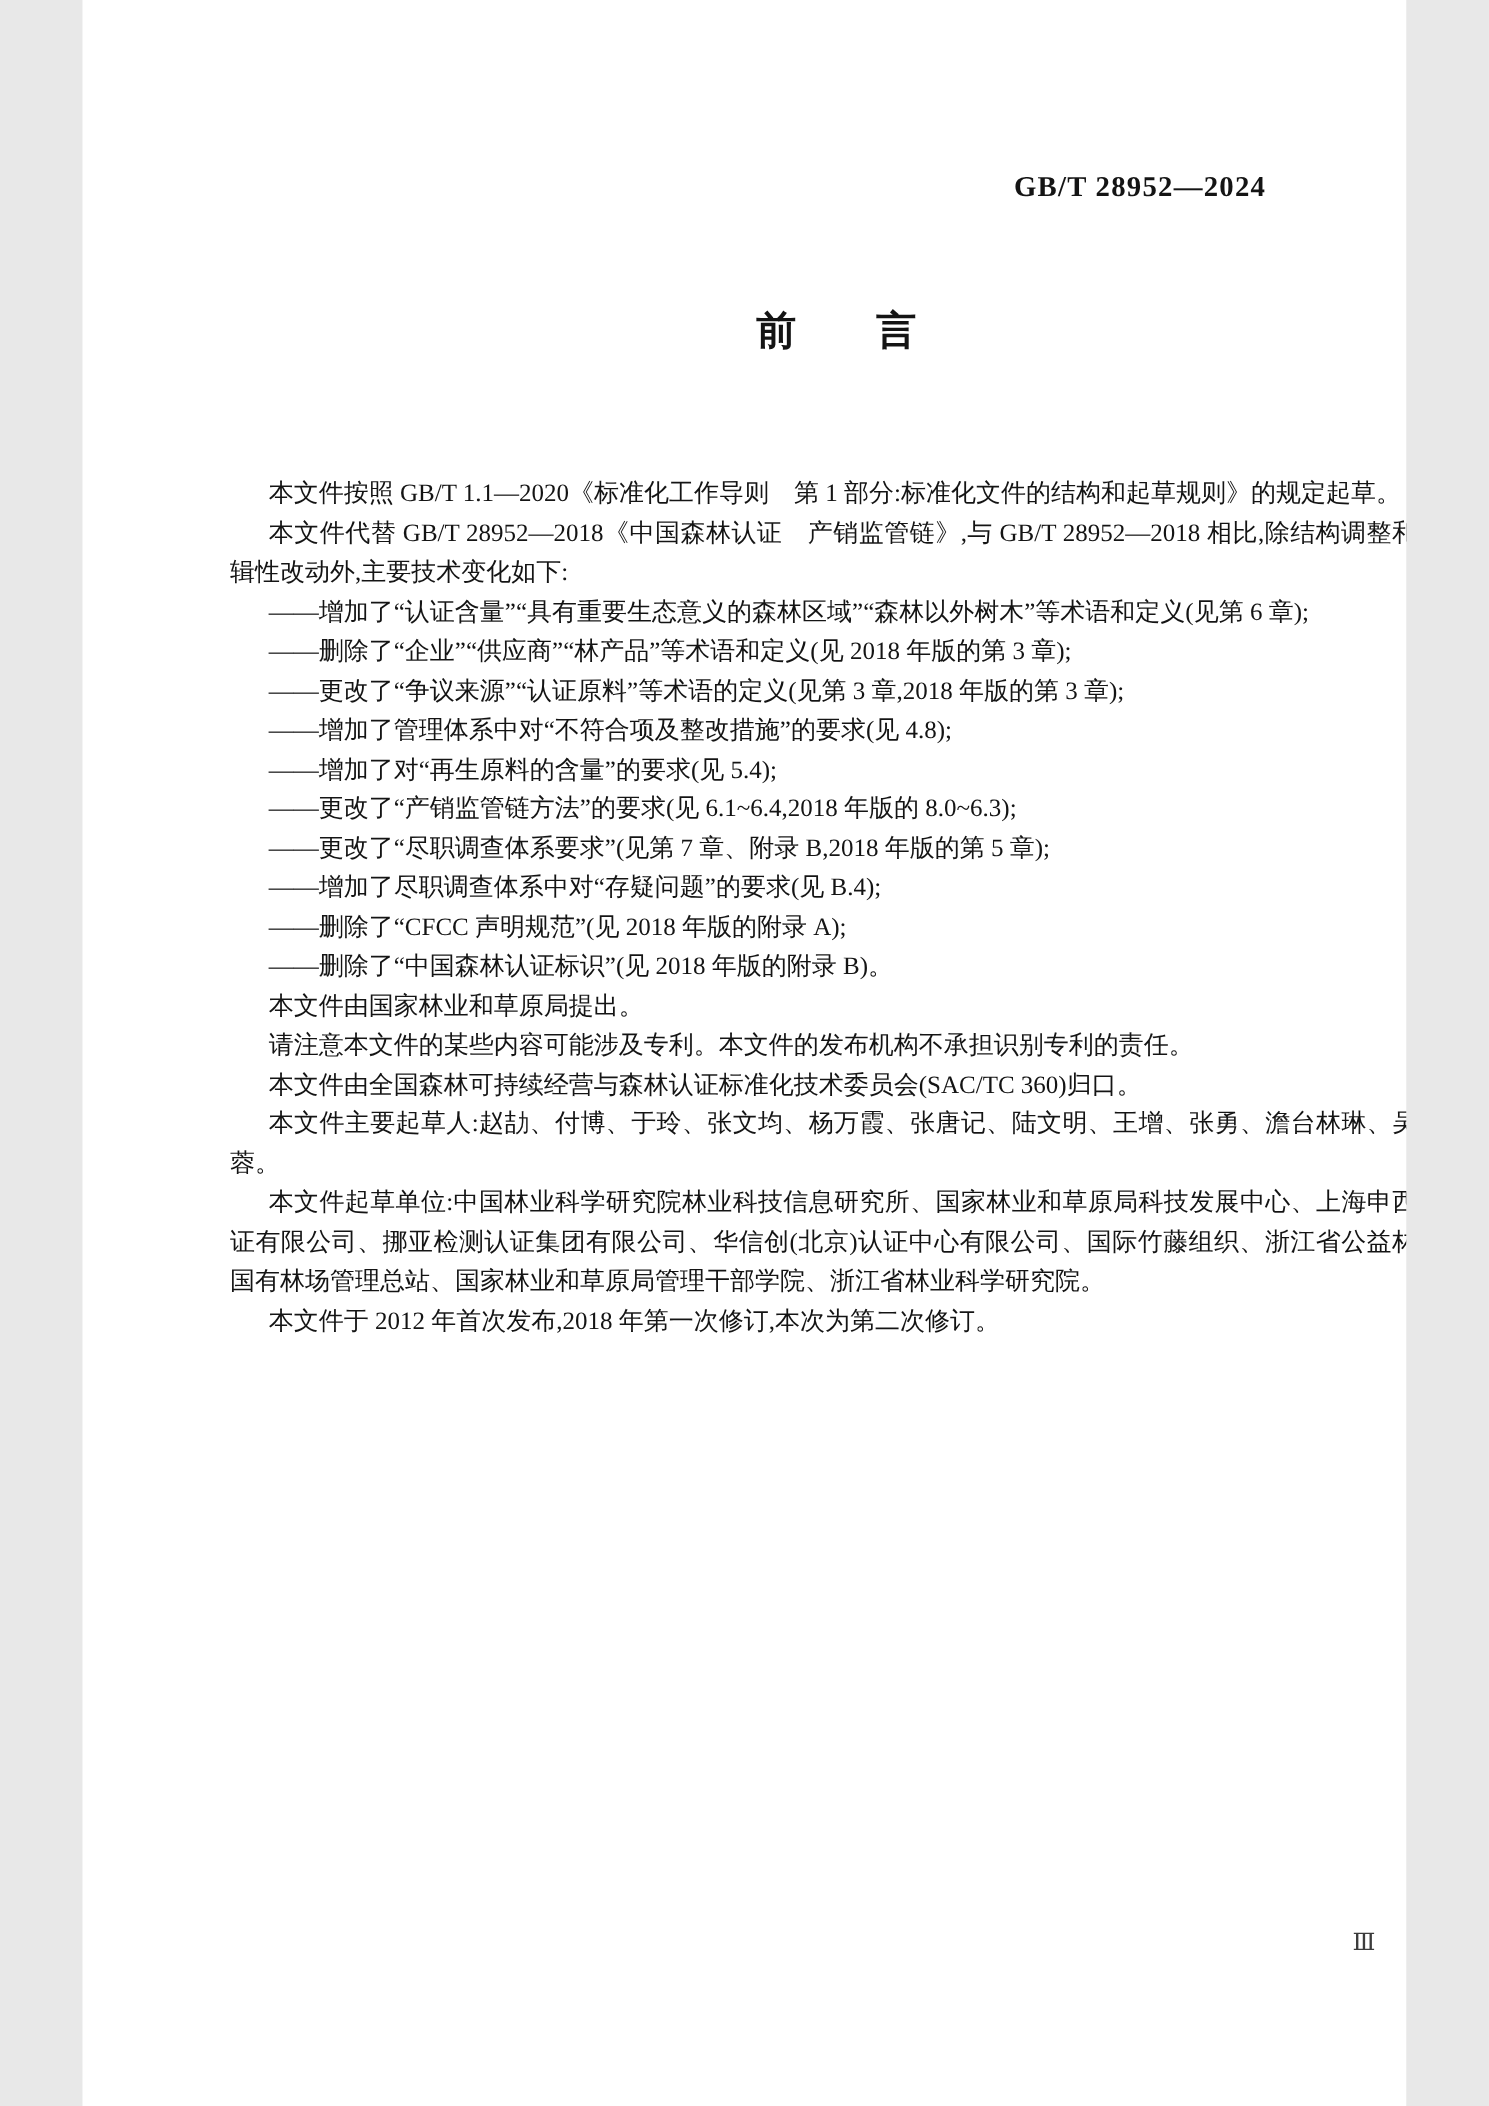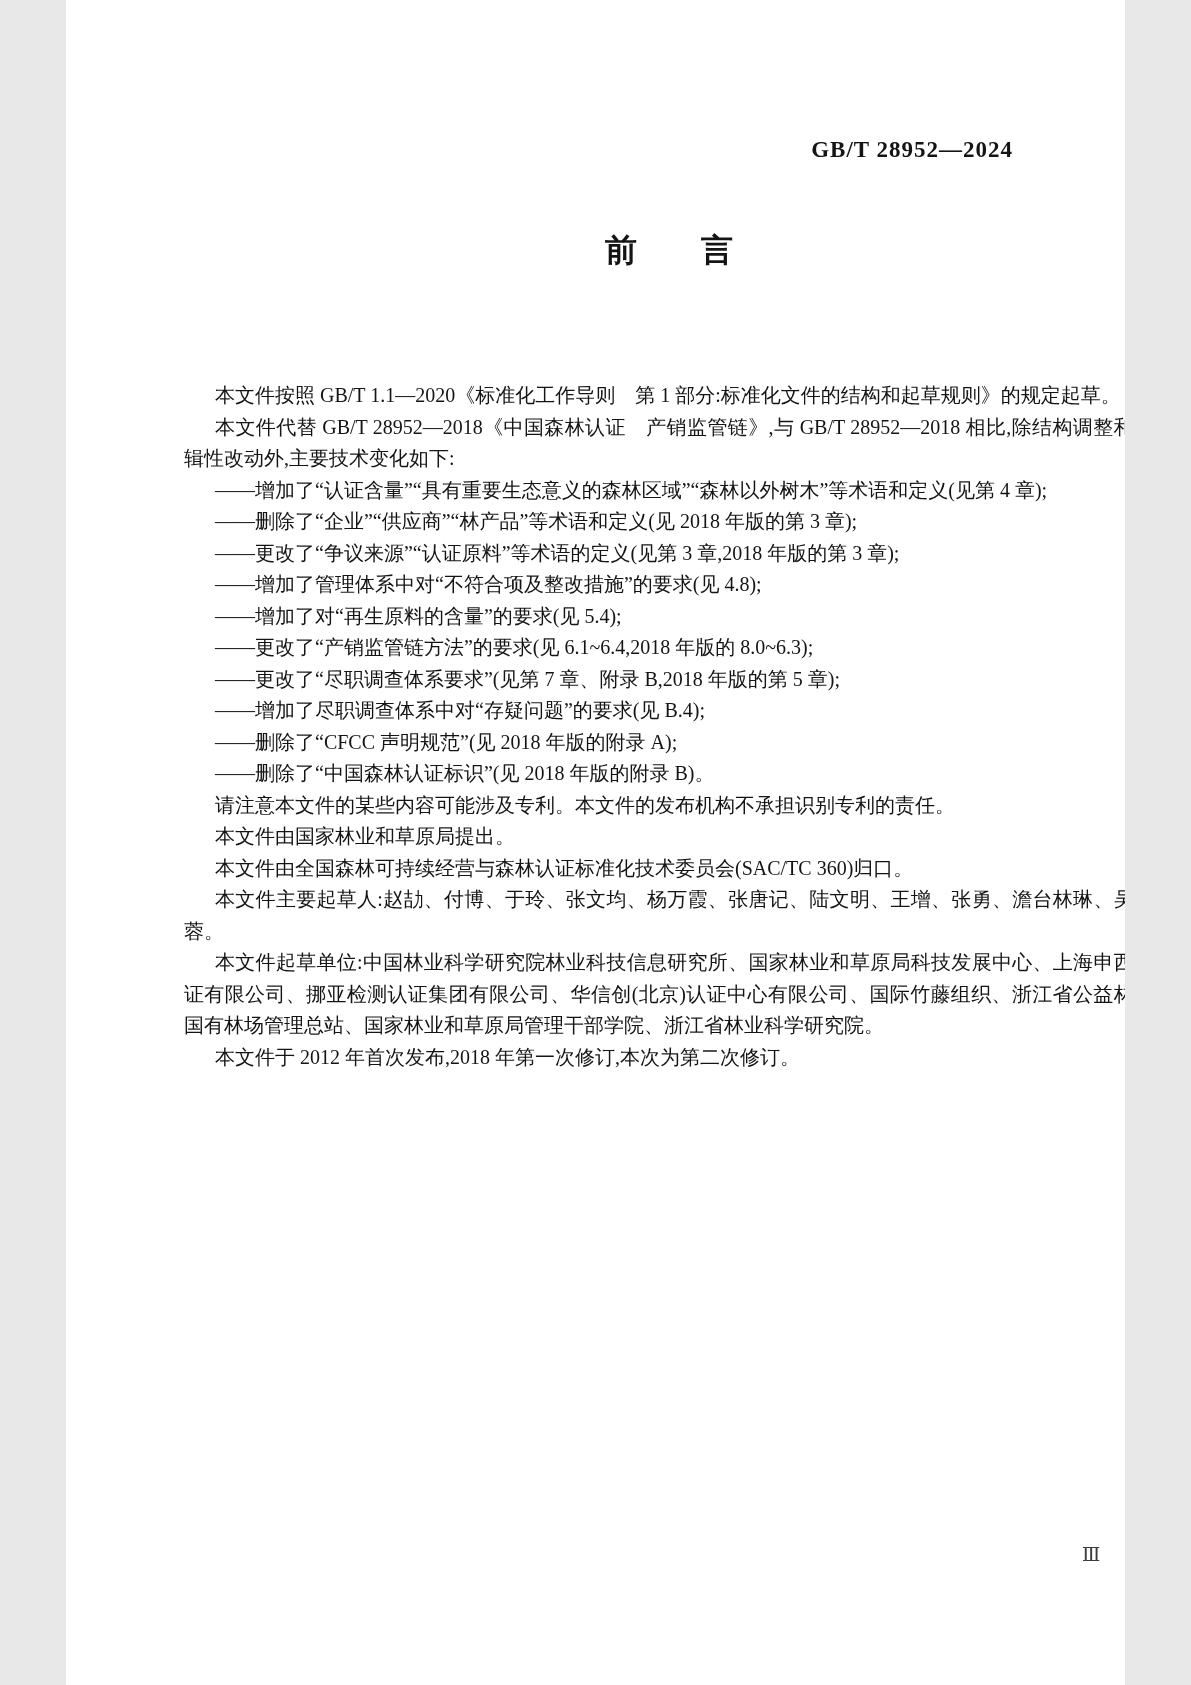--- a/index.html
+++ b/index.html
@@ -18,21 +18,21 @@
     position: absolute;
     top: 137px;
     right: 112px;
     font-size: 23px;
     font-weight: 700;
     letter-spacing: 1px;
     white-space: nowrap;
   }
   .doc-title {
     position: absolute;
-    top: 229px;
+    top: 243px;
     left: 118px;
     width: 970px;
     text-align: center;
     font-family: "Liberation Sans", "DejaVu Sans", sans-serif;
     font-size: 32px;
     font-weight: 700;
     white-space: pre;
   }
   .body-text {
     position: absolute;
@@ -62,33 +62,33 @@
 
   <div class="doc-header">GB/T 28952—2024</div>
 
   <h1 class="doc-title">前　　言</h1>
 
   <div class="body-text">
 
     <p>本文件按照 GB/T 1.1—2020《标准化工作导则　第 1 部分:标准化文件的结构和起草规则》的规定起草。</p>
     <p>本文件代替 GB/T 28952—2018《中国森林认证　产销监管链》,与 GB/T 28952—2018 相比,除结构调整和编辑性改动外,主要技术变化如下:</p>
 
-    <p>——增加了“认证含量”“具有重要生态意义的森林区域”“森林以外树木”等术语和定义(见第 4 章);</p>
+    <p>——增加了“认证含量”“具有重要生态意义的森林区域”“森林以外树木”等术语和定义(见第 6 章);</p>
     <p>——删除了“企业”“供应商”“林产品”等术语和定义(见 2018 年版的第 3 章);</p>
     <p>——更改了“争议来源”“认证原料”等术语的定义(见第 3 章,2018 年版的第 3 章);</p>
     <p>——增加了管理体系中对“不符合项及整改措施”的要求(见 4.8);</p>
     <p>——增加了对“再生原料的含量”的要求(见 5.4);</p>
     <p>——更改了“产销监管链方法”的要求(见 6.1~6.4,2018 年版的 8.0~6.3);</p>
     <p>——更改了“尽职调查体系要求”(见第 7 章、附录 B,2018 年版的第 5 章);</p>
     <p>——增加了尽职调查体系中对“存疑问题”的要求(见 B.4);</p>
     <p>——删除了“CFCC 声明规范”(见 2018 年版的附录 A);</p>
     <p>——删除了“中国森林认证标识”(见 2018 年版的附录 B)。</p>
 
+    <p>本文件由国家林业和草原局提出。</p>
     <p>请注意本文件的某些内容可能涉及专利。本文件的发布机构不承担识别专利的责任。</p>
-    <p>本文件由国家林业和草原局提出。</p>
     <p>本文件由全国森林可持续经营与森林认证标准化技术委员会(SAC/TC 360)归口。</p>
     <p>本文件主要起草人:赵劼、付博、于玲、张文均、杨万霞、张唐记、陆文明、王增、张勇、澹台林琳、吴翠蓉。</p>
     <p>本文件起草单位:中国林业科学研究院林业科技信息研究所、国家林业和草原局科技发展中心、上海申西认证有限公司、挪亚检测认证集团有限公司、华信创(北京)认证中心有限公司、国际竹藤组织、浙江省公益林和国有林场管理总站、国家林业和草原局管理干部学院、浙江省林业科学研究院。</p>
     <p>本文件于 2012 年首次发布,2018 年第一次修订,本次为第二次修订。</p>
 
   </div>
 
   <div class="page-number">Ⅲ</div>
 
 </div>

